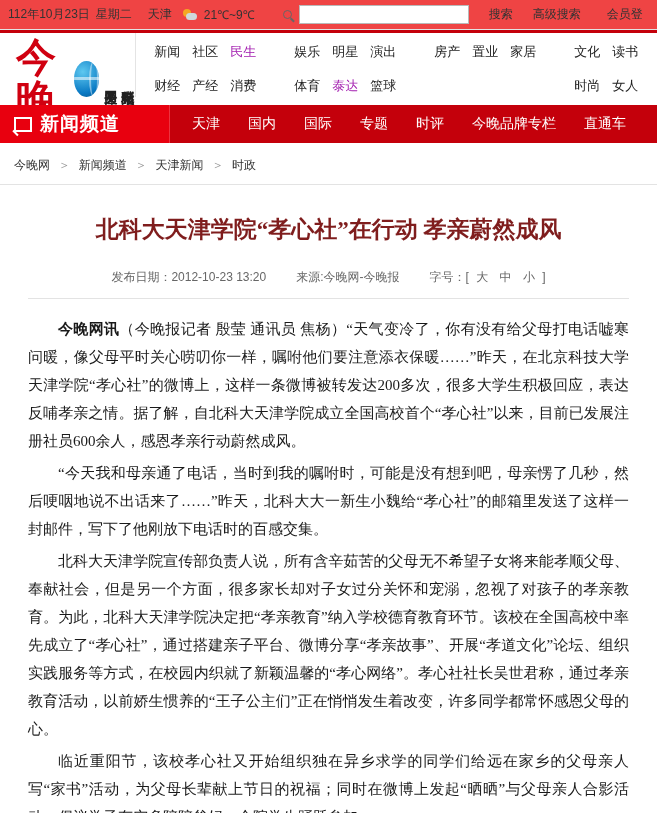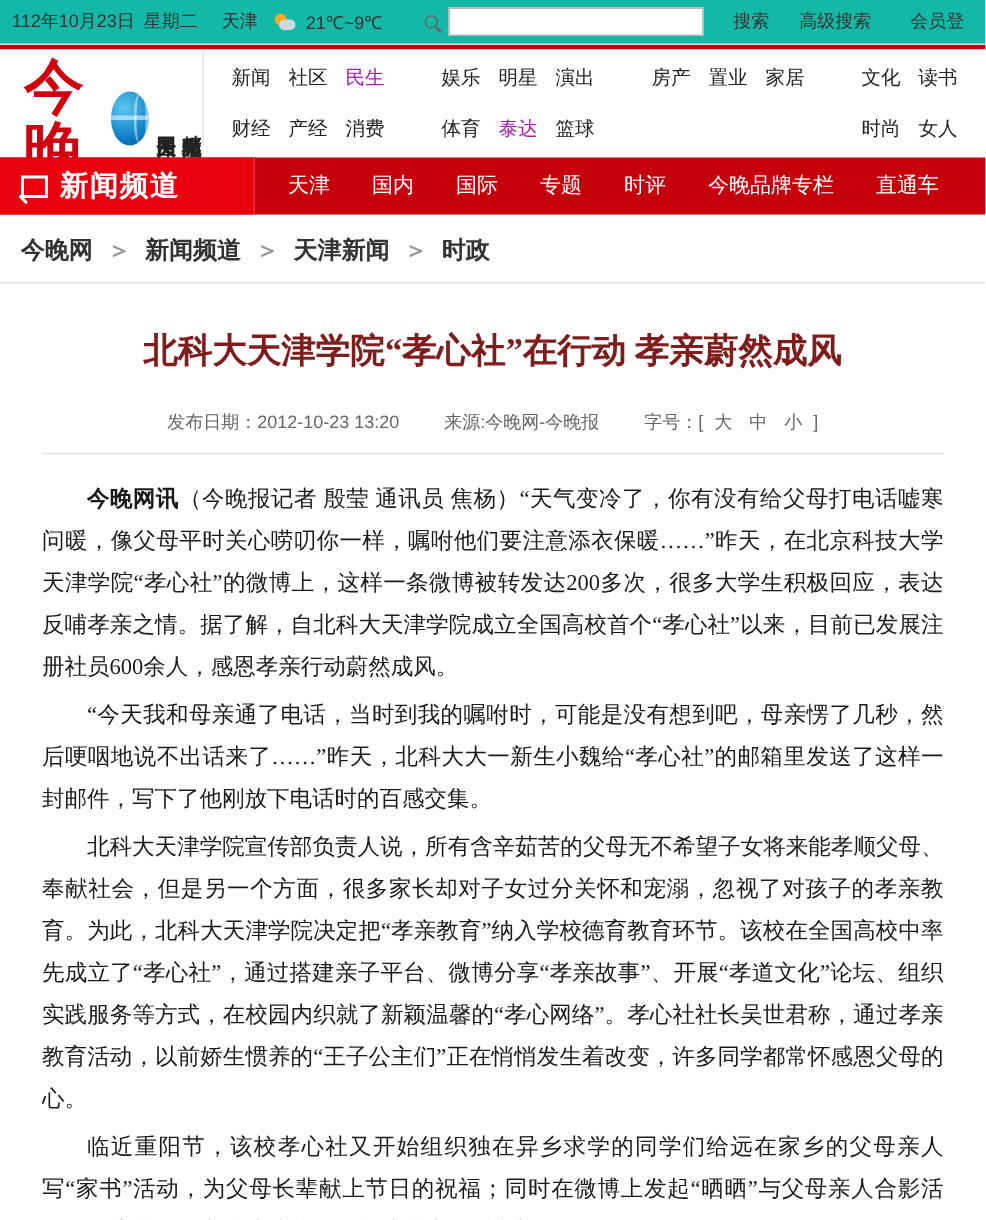--- a/index.html
+++ b/index.html
@@ -15,21 +15,21 @@
 
   
   .topbar {
     height: 30px;
     display: flex;
     align-items: center;
     padding: 0 8px;
     font-size: 12px;
     color: #444;
     border-bottom: 1px solid #e2e2e2;
-    background: #14b8a6;
+    background: #ef4444;
   }
   .topbar .date { color: #333; margin-right: 6px; }
   .topbar .weekday { color: #333; margin-right: 16px; }
   .topbar .city { color: #333; margin-right: 10px; }
   .weather-icon {
     width: 16px; height: 14px; margin-right: 6px;
     position: relative; display: inline-block;
   }
   .weather-icon::before {
     content: "";
@@ -196,23 +196,22 @@
     display: flex; align-items: center; flex: 1; padding-left: 22px;
   }
   .redbar-links a {
     color: #fff; text-decoration: none; font-size: 14px;
     margin-right: 28px; white-space: nowrap;
   }
 
   
   .crumb-wrap {
     padding: 14px 0 10px 14px;
-    font-size: 16px; color: #333;
+    font-size: 12px; color: #333;
     border-bottom: 1px solid #e3e3e3;
-    font-weight: bold;
   }
   .crumb-wrap a { color: #333; text-decoration: none; }
   .crumb-sep { color: #999; margin: 0 5px; }
 
   
   .article {
     padding: 22px 28px 0 28px;
   }
   .headline {
     text-align: center;

